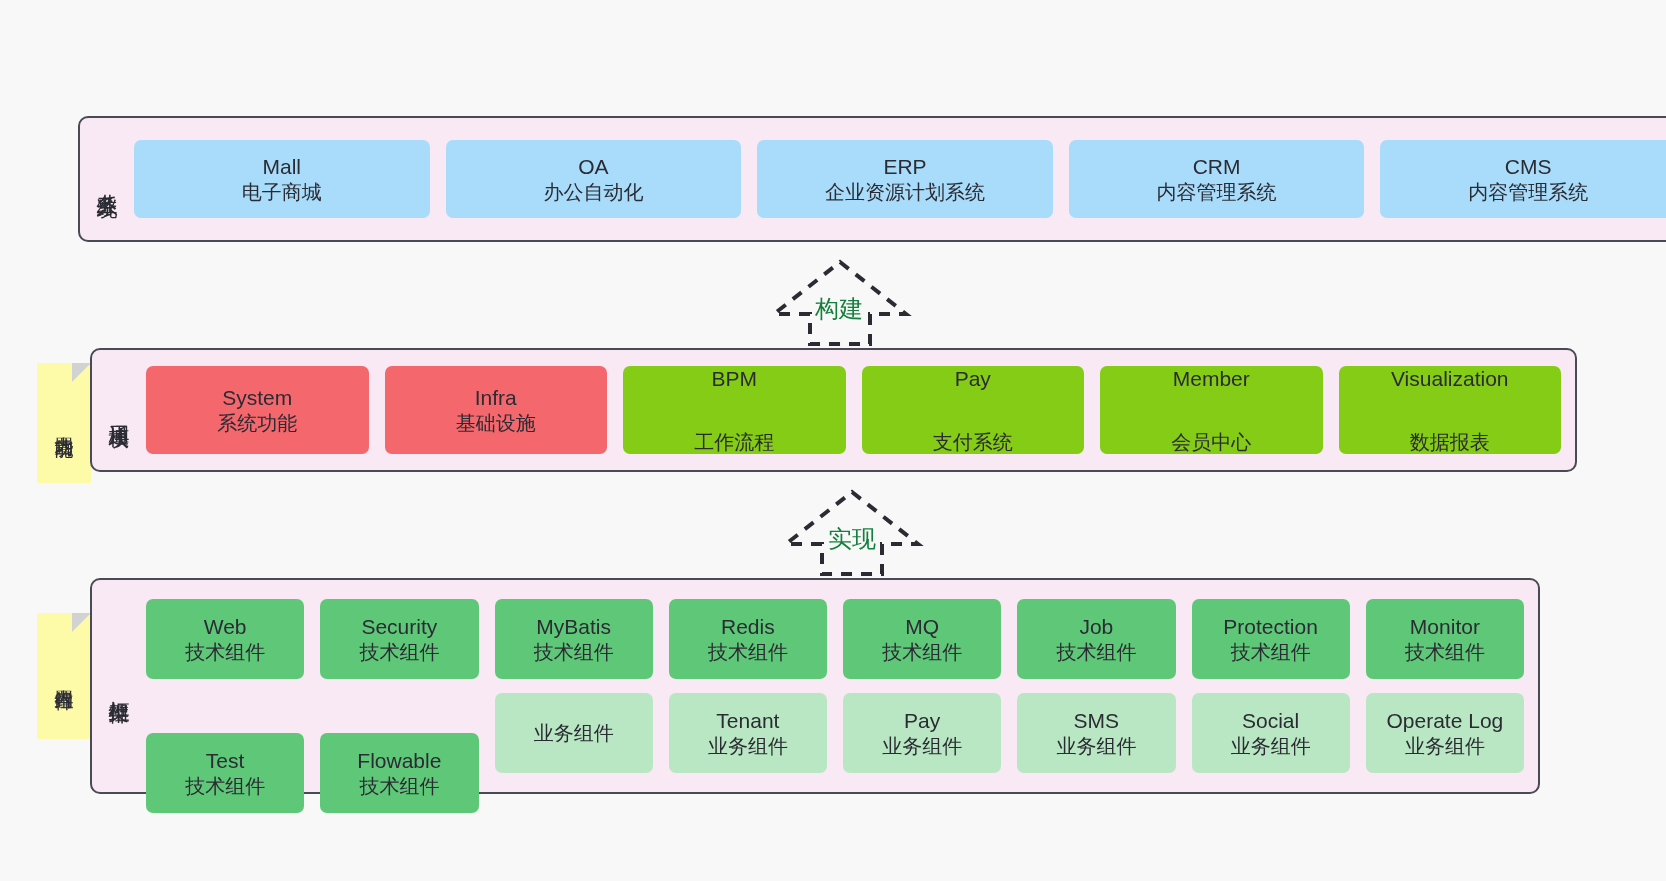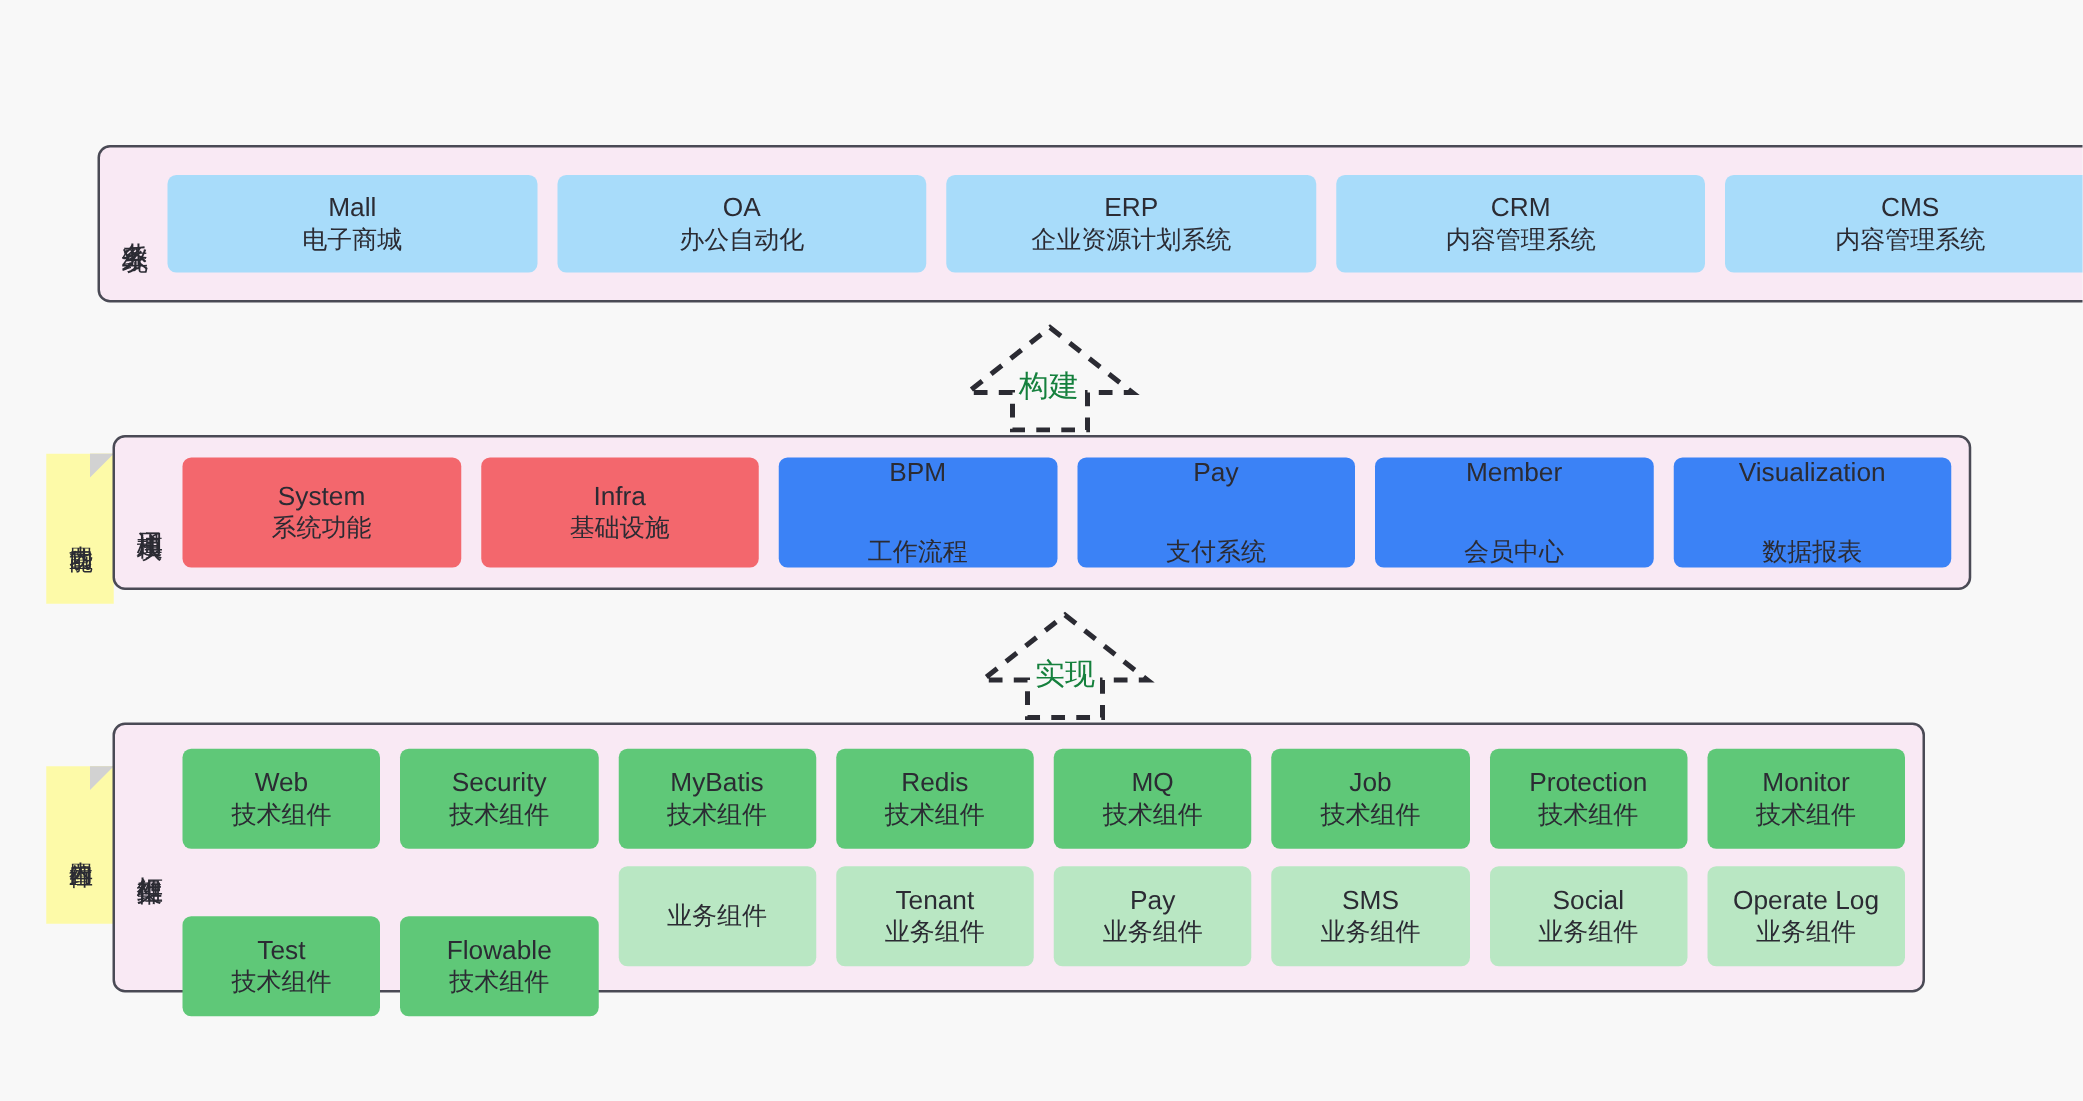--- a/index.html
+++ b/index.html
@@ -78,21 +78,21 @@
   }
   .card .en {
     font-size: 21px;
   }
   .card .cn {
     font-size: 20px;
   }
 
   .c-blue      { background: #a8dcfa; }
   .c-red       { background: #f3676d; }
-  .c-pink      { background: #3b82f6; gap: 38px; }
+  .c-pink      { background: #84cc16; gap: 38px; }
   .c-green     { background: #5fc878; margin-top: 40px; }
   .c-lightgreen{ background: #b9e7c3; }
 
   .h-business  { height: 78px; }
   .h-common    { height: 88px; }
   .h-framework { height: 80px; }
 
   
   .sticky {
     position: absolute;

